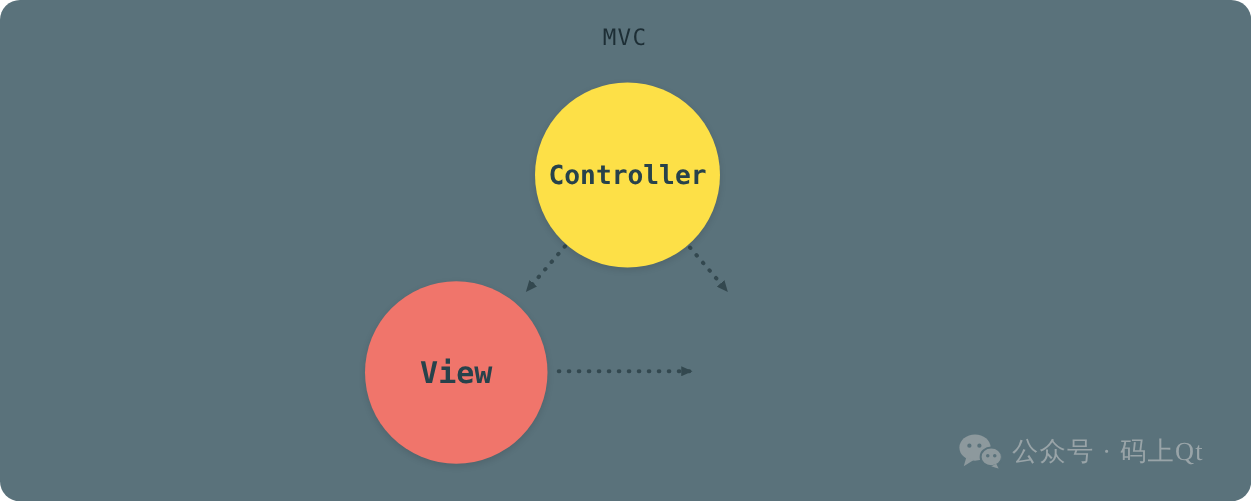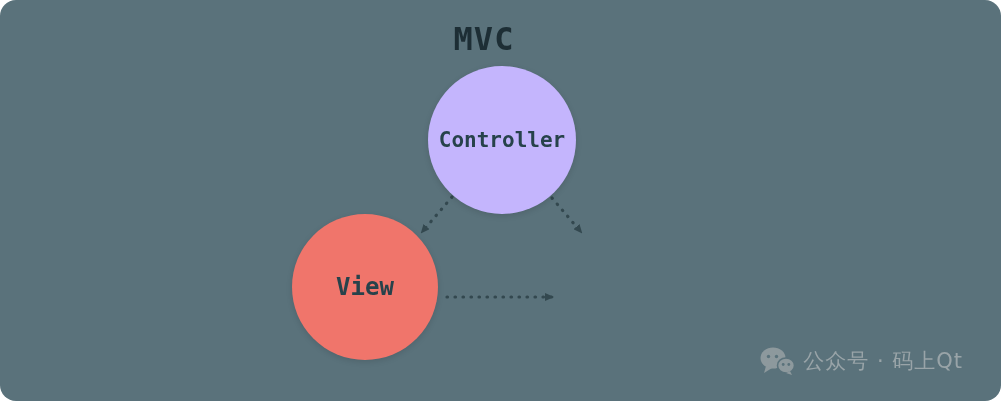--- a/index.html
+++ b/index.html
@@ -17,25 +17,25 @@
   }
   .panel {
     position: absolute;
     inset: 0;
     border-radius: 16px;
     background: #5a727b; 
   }
   .diagram-title {
     position: absolute;
     top: 20px;
-    left: 484px;
+    left: 500px;
     transform: translateX(-50%);
     font-family: "DejaVu Sans Mono", monospace;
-    font-weight: bold;
-    font-size: 32px;
+    font-weight: normal;
+    font-size: 18px;
     letter-spacing: 1px;
     color: #1d2e35;
     user-select: none;
   }
   .node {
     position: absolute;
     border-radius: 50%;
     display: flex;
     align-items: center;
     justify-content: center;
@@ -43,21 +43,21 @@
     font-weight: bold;
     color: #27424b;
     box-shadow: 0 2px 6px rgba(0,0,0,0.12);
   }
   .node-controller {
     left: 428px; top: 66px;
     width: 148px; height: 148px;
     font-size: 21px;
   }
   .node-view {
-    left: 292px; top: 214px;
+    left: 292px; top: 225px;
     width: 146px; height: 146px;
     font-size: 24px;
   }
   .node-model {
     left: 564px; top: 224px;
     width: 146px; height: 146px;
     font-size: 24px;
   }
   .edges-svg {
     position: absolute;
@@ -65,20 +65,21 @@
     pointer-events: none;
   }
   .watermark {
     position: absolute;
     right: 38px;
     bottom: 26px;
     display: flex;
     align-items: center;
     gap: 9px;
     color: #99a4a8;
+    font-family: Liberation Serif, serif;
   }
   .watermark-text {
     font-size: 21px;
     letter-spacing: 1px;
     color: #99a4a8;
     user-select: none;
   }
   .wechat-icon {
     display: inline-flex;
     align-items: center;
@@ -96,21 +97,21 @@
         <path d="M0,0 L9,4 L0,8 Z" fill="#33484f"></path>
       </marker>
     </defs>
     <line x1="452" y1="197" x2="422" y2="232" stroke="#33484f" stroke-width="3.2" stroke-dasharray="0.5 7.5" stroke-linecap="round" marker-end="url(#arrowhead)"></line>
     <line x1="552" y1="198" x2="581" y2="232" stroke="#33484f" stroke-width="3.2" stroke-dasharray="0.5 7.5" stroke-linecap="round" marker-end="url(#arrowhead)"></line>
     <line x1="447" y1="297" x2="552" y2="297" stroke="#33484f" stroke-width="3.2" stroke-dasharray="0.5 7.5" stroke-linecap="round" marker-end="url(#arrowhead)"></line>
   </svg>
 
   <div class="diagram-title" style="color: rgb(29, 46, 53);">MVC</div>
 
-  <div class="node node-controller" style="background-color: #c4b5fd;">
+  <div class="node node-controller" style="background-color: #fde047;">
     <span>Controller</span>
   </div>
 
   <div class="node node-view" style="background-color: rgb(240, 117, 107);">
     <span>View</span>
   </div>
 
 
   <div class="watermark">
     <span class="wechat-icon">

